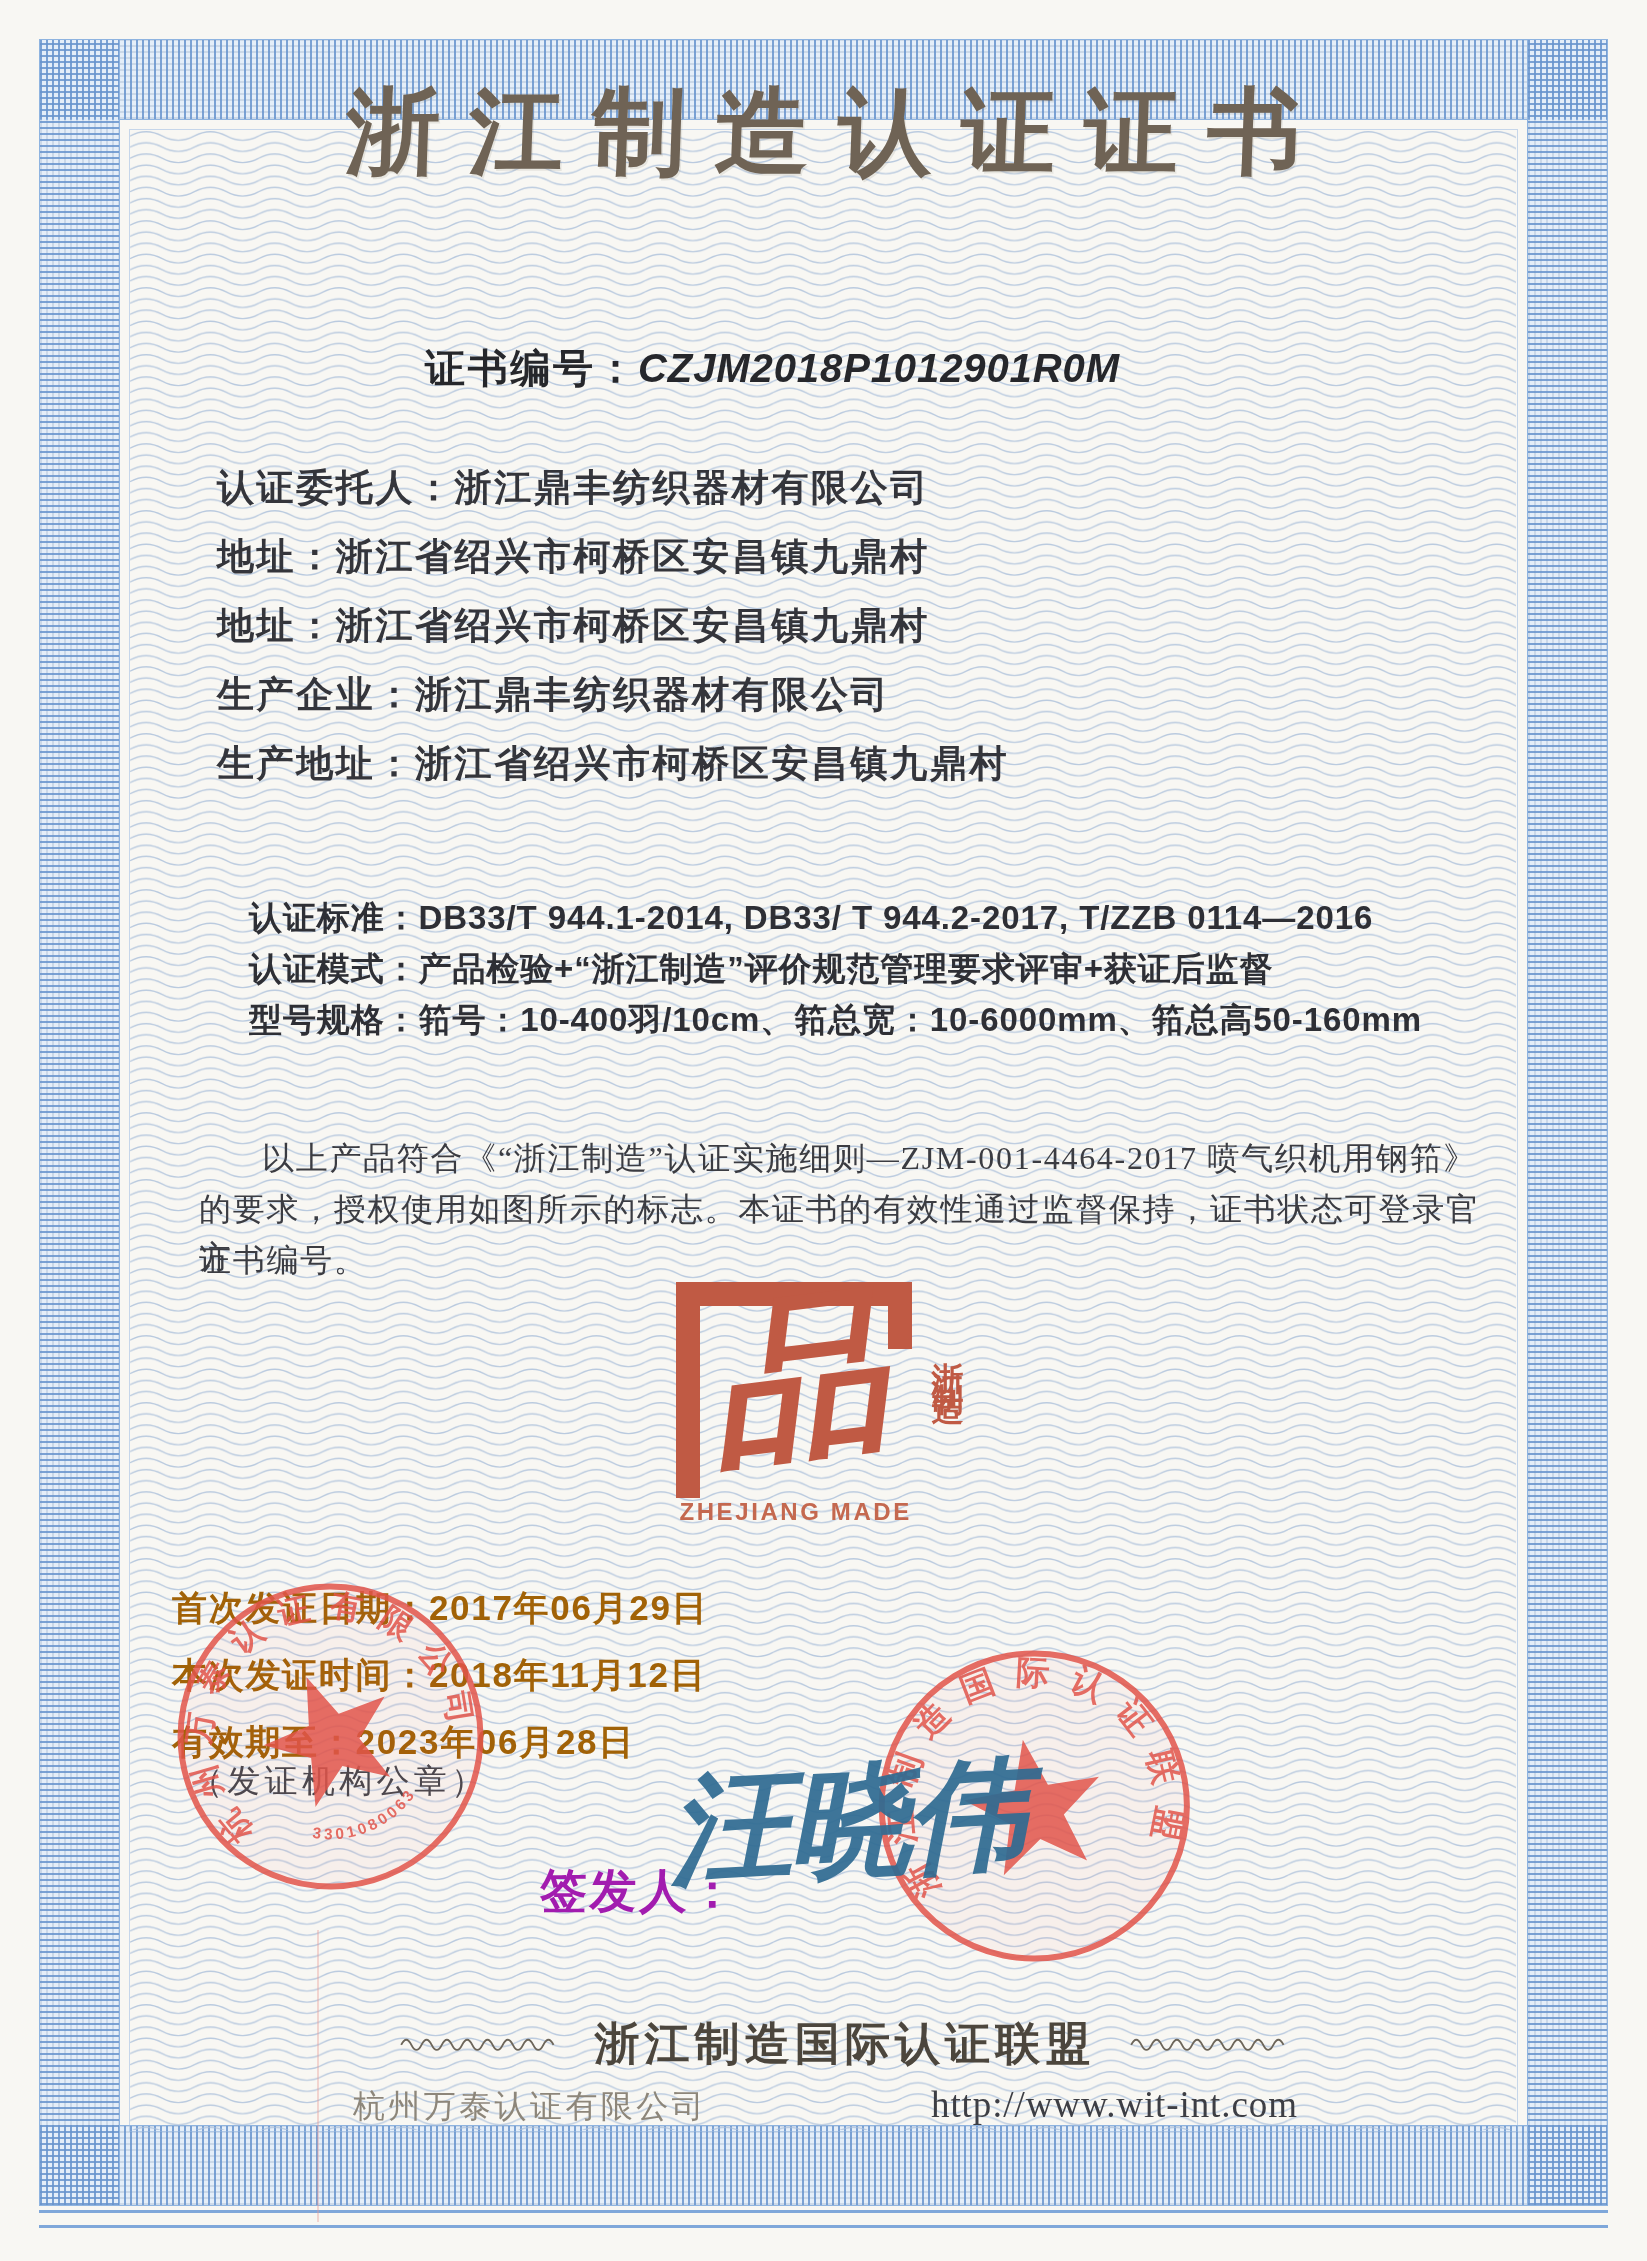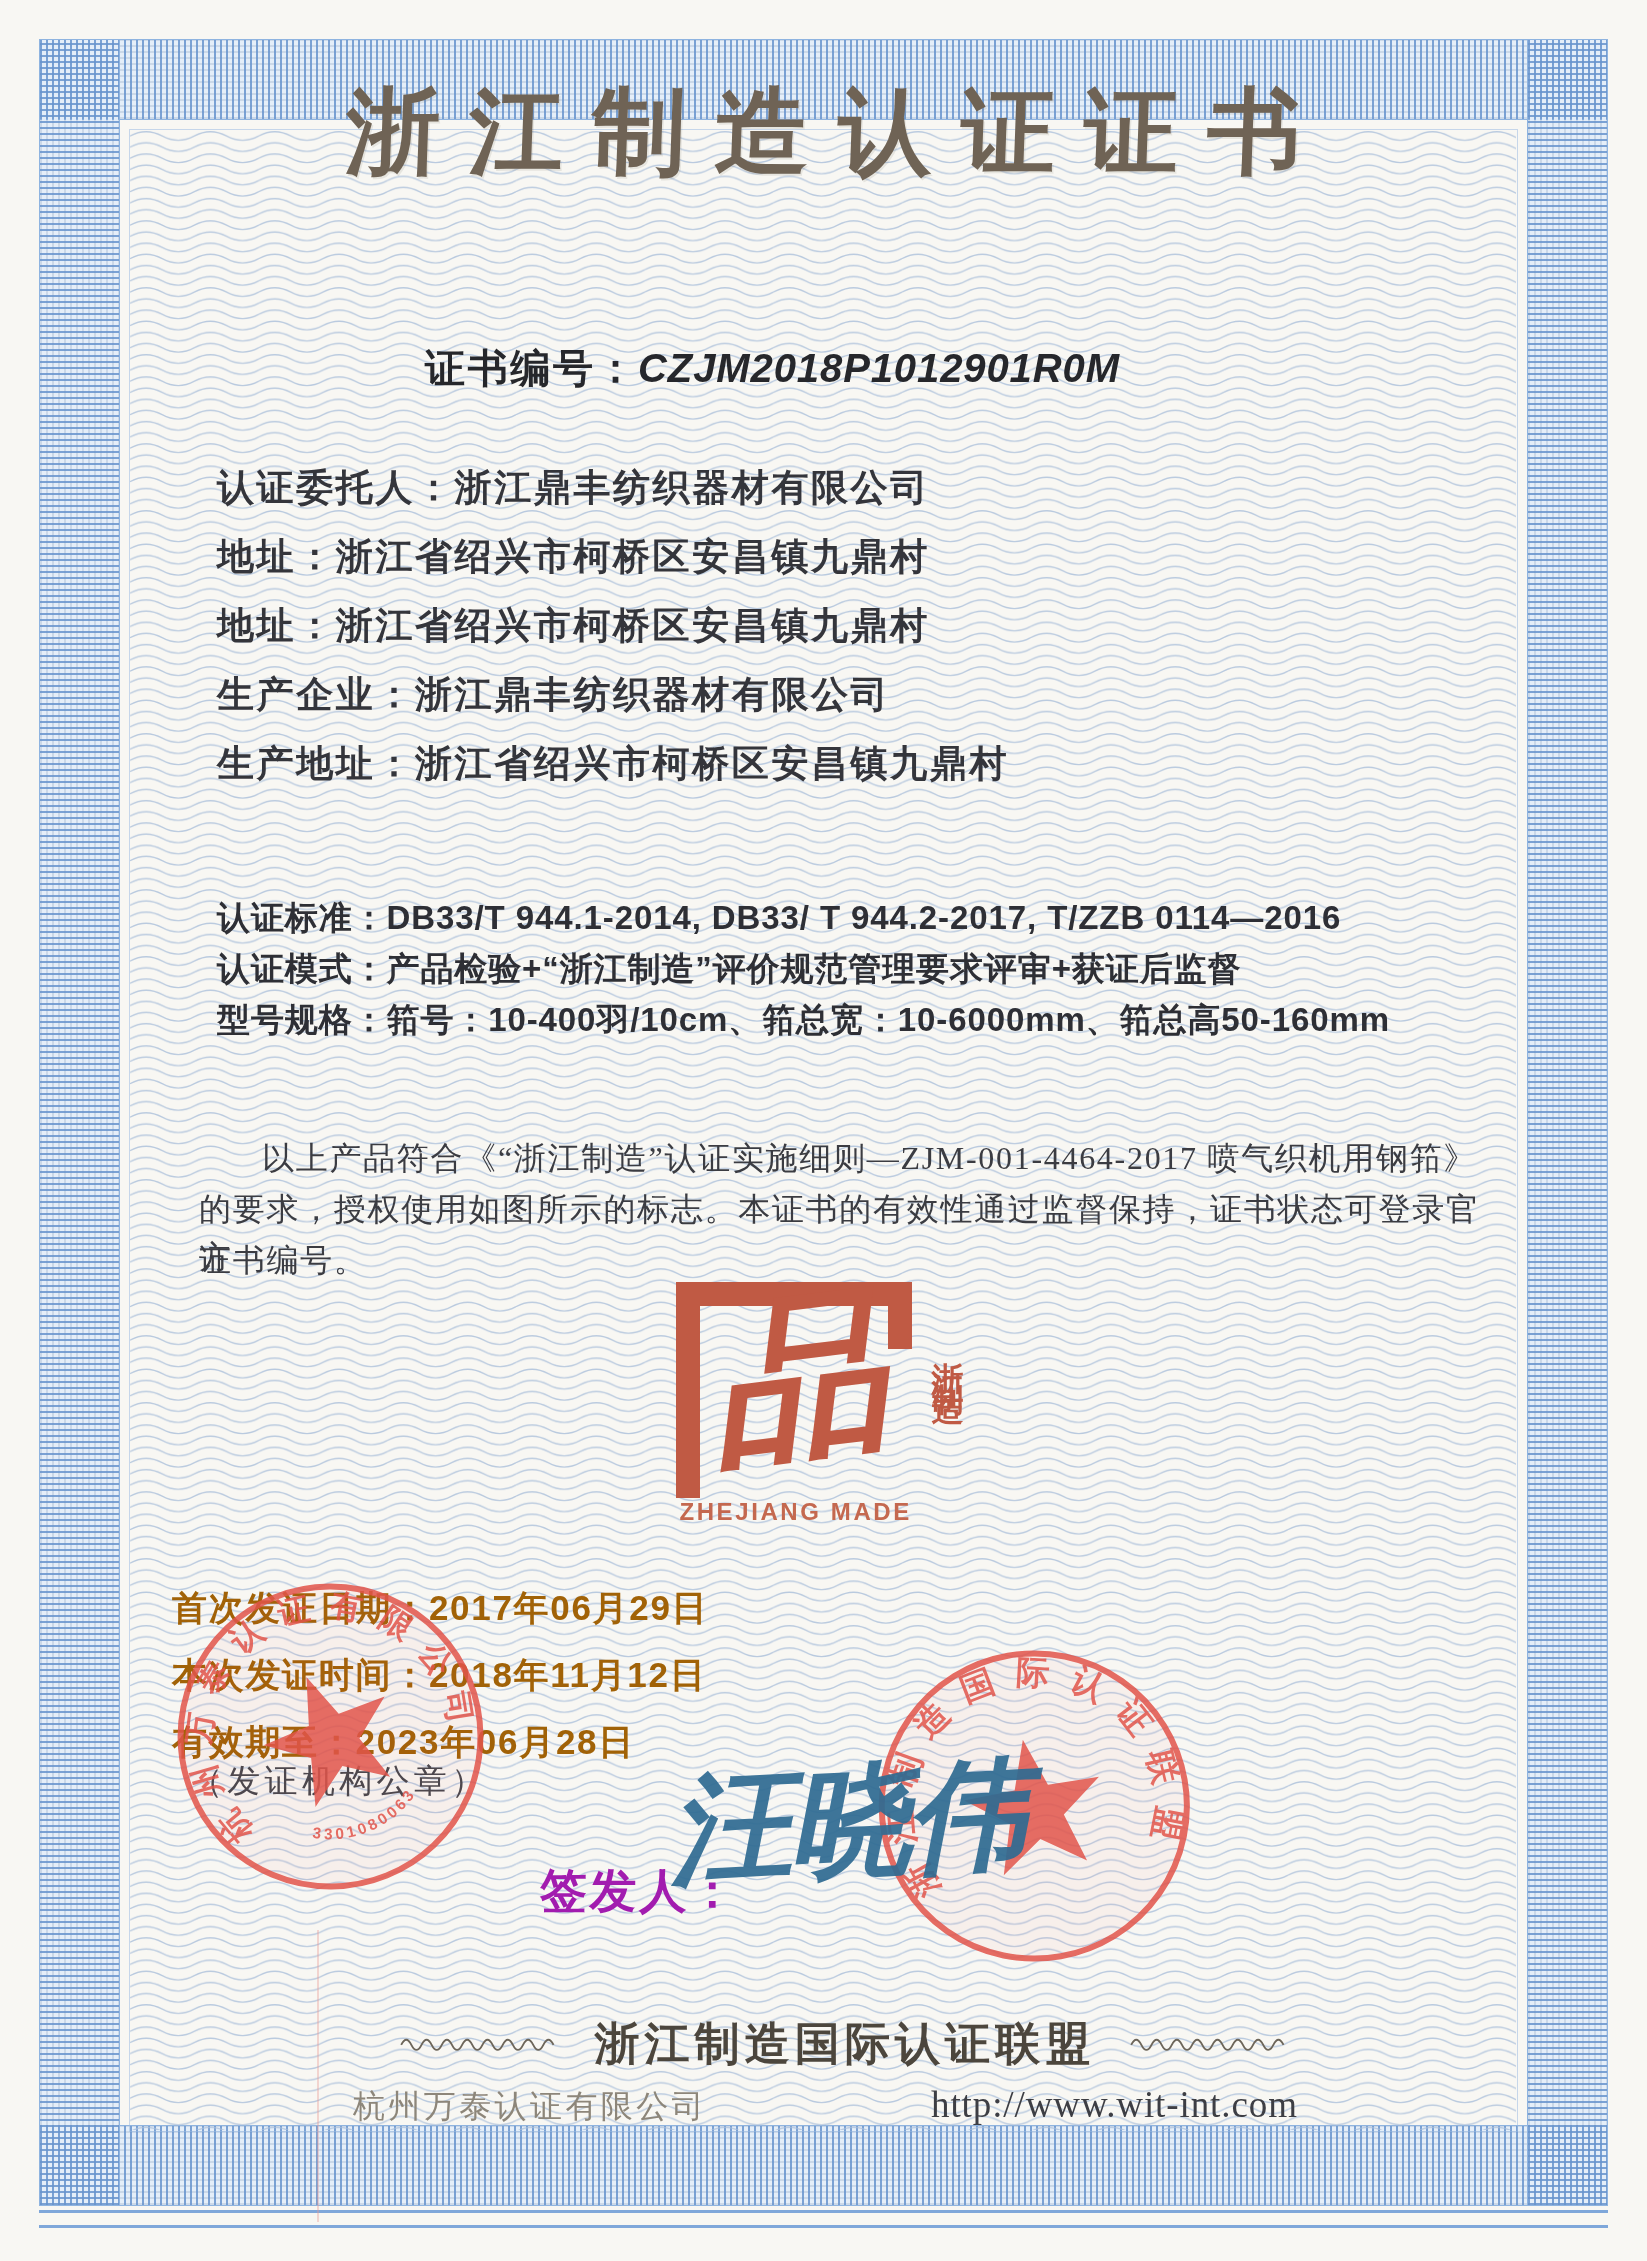--- a/index.html
+++ b/index.html
@@ -38,21 +38,21 @@
     transform:skewX(-2deg);text-shadow:1.7px 1.7px 0 rgba(110,99,85,.12);
   }
   .cert-line{position:absolute;top:341px;left:0;right:0;text-align:center;z-index:1;
     font-size:40px;font-weight:bold;color:#26272b;letter-spacing:2.6px;transform:translateX(-51px);}
   .cert-line .num{font-weight:bold;letter-spacing:0.9px;font-style:italic;}
   .info-block{position:absolute;left:217px;top:453px;z-index:1;}
   .info-block .line{height:69px;line-height:69px;font-size:37px;font-weight:bold;
     color:#34353b;letter-spacing:2.6px;}
   .spec-block{position:absolute;left:217px;top:892px;z-index:1;}
   .spec-block .line{height:51px;line-height:51px;font-size:33px;font-weight:bold;
-    color:#2e2f35;letter-spacing:0.9px;}
+    color:#2e2f35;letter-spacing:0.9px;margin-left:32px;}
   .para-block{position:absolute;left:199px;top:1134px;width:1304px;z-index:1;
     font-family:"Liberation Serif","DejaVu Serif",serif;color:#3b3c42;}
   .para-block .line{height:51px;line-height:48px;font-size:32px;letter-spacing:1.7px;}
   .para-block .indent{padding-left:63px;}
   
   .logo{position:absolute;left:676px;top:1282px;width:296px;height:279px;z-index:1;}
   .logo .bar{position:absolute;background:#c05a44;}
   .lf-top{left:0;top:0;width:236px;height:24px;}
   .lf-left{left:0;top:0;width:24px;height:216px;}
   .lf-right{left:212px;top:0;width:24px;height:67px;}

